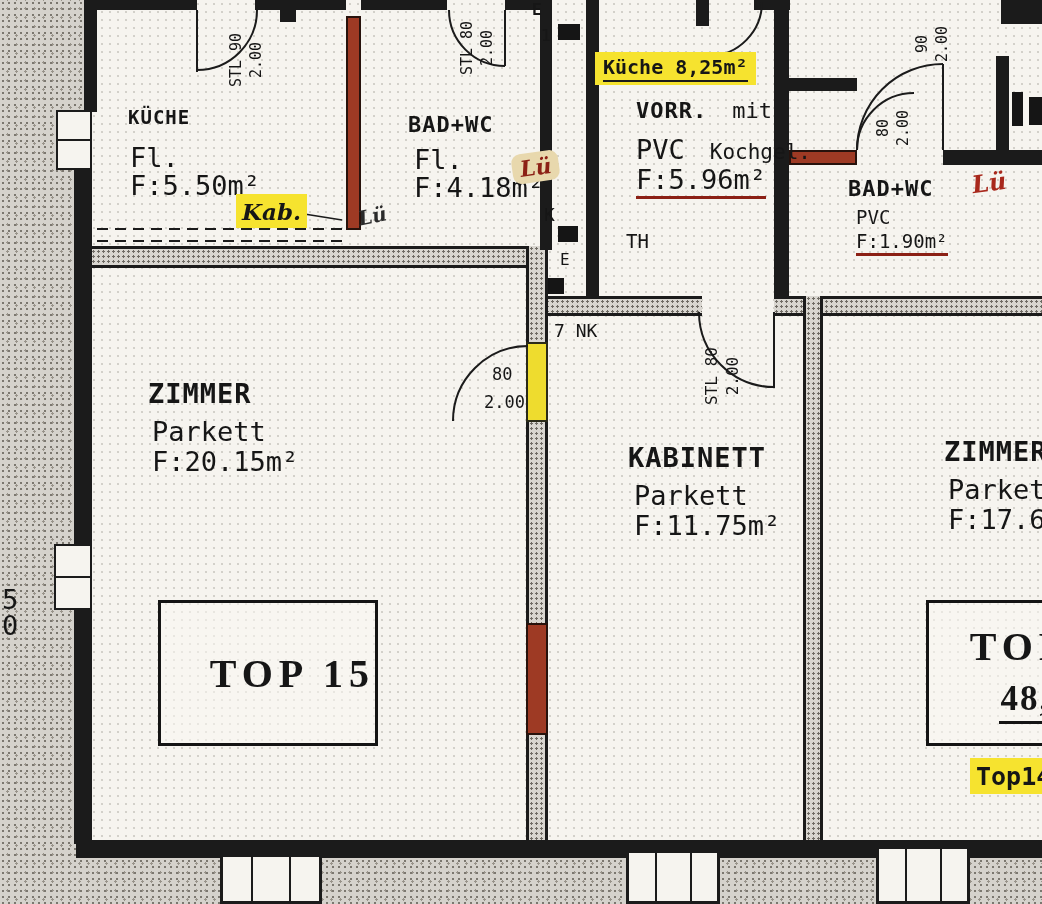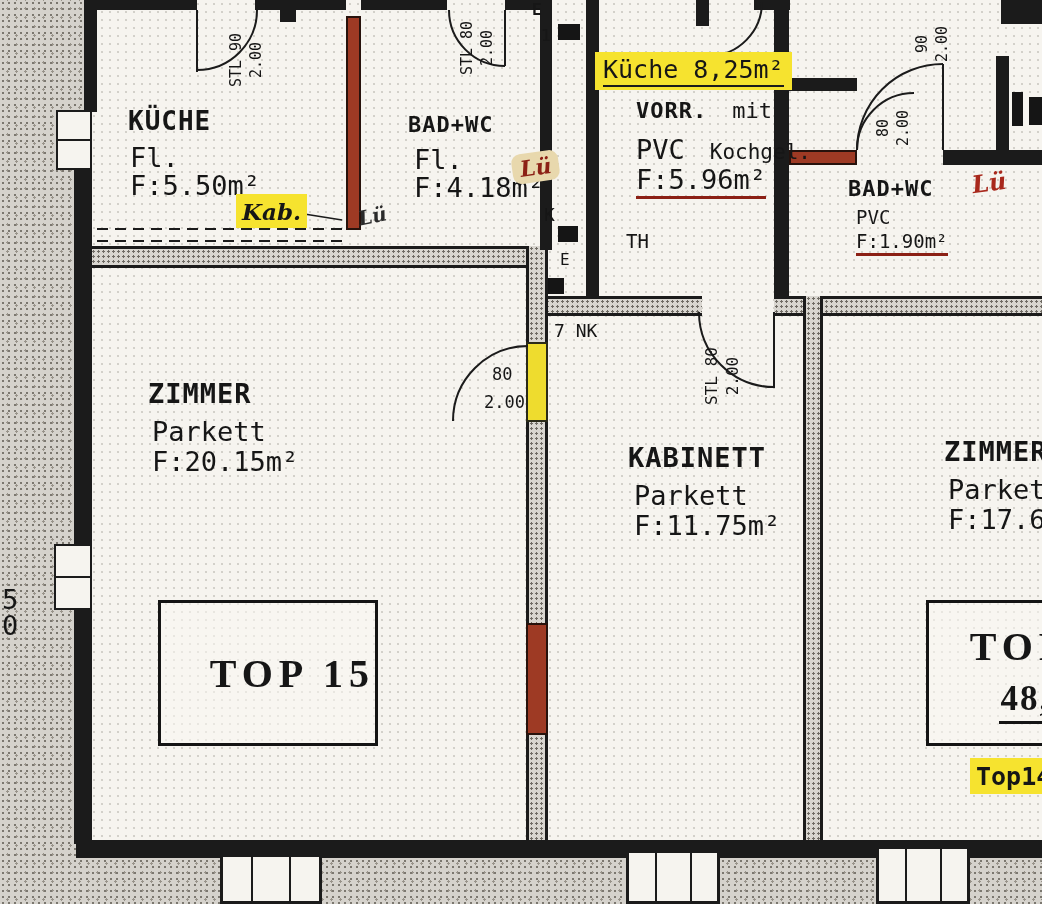--- a/index.html
+++ b/index.html
@@ -22,21 +22,21 @@
   .vband{background-color:#d9d6d0;
     background-image:radial-gradient(#6f6b64 1px, rgba(0,0,0,0) 1.3px);
     background-size:5px 5px;
     border-left:3px solid #1b1b1b;border-right:3px solid #1b1b1b}
   .redwall{background:#9e3a24;border:2px solid #27120c}
   .doorleaf{background:#eedc2e;border:2px solid #2a2a18}
   .win{background:#f6f4ef;border:3px solid #1b1b1b}
   .winL{background:#f6f4ef;border:2px solid #1b1b1b}
   .sq{background:#151515}
   .hl{background:#f6e32f}
-  .rname{font-weight:700;font-size:26px;letter-spacing:1px;white-space:nowrap}
+  .rname{font-weight:700;font-size:19px;letter-spacing:1px;white-space:nowrap}
   .rname-s{font-weight:700;font-size:22px;letter-spacing:1px;white-space:nowrap}
   .rsub{font-size:27px;white-space:nowrap}
   .t19{font-size:19px;white-space:nowrap}
   .t18{font-size:18px;white-space:nowrap}
   .t17{font-size:17px;white-space:nowrap}
   .t16{font-size:16px;white-space:nowrap}
   .t15{font-size:15px;white-space:nowrap}
   .ul-red{display:inline-block;border-bottom:3px solid #8c2015;padding-bottom:1px}
   .ul-blk{display:inline-block;border-bottom:2px solid #1b1b1b;padding-bottom:1px}
   .pair{display:flex;align-items:baseline;gap:25px;white-space:nowrap}
@@ -148,21 +148,21 @@
   </div>
   <div class="abs hand" style="left:512px;top:152px;background:#e8d8ad;border-radius:9px;padding:2px 8px;font-size:22px;color:#8c2015;transform:rotate(-8deg)">Lü</div>
   <div class="abs hand" style="left:358px;top:204px;font-size:20px;color:#2a2a2a;transform:rotate(-12deg)">Lü</div>
 
   <div class="abs t16" style="left:532px;top:0;font-weight:700">E</div>
   <div class="abs t16" style="left:541px;top:26px">1</div>
   <div class="abs t18" style="left:544px;top:204px">K</div>
   <div class="abs t16" style="left:560px;top:250px">E</div>
 
   <div class="abs hl" style="left:595px;top:52px;padding:3px 8px">
-    <span class="ul-blk" style="font-weight:400;font-size:25px;white-space:nowrap">Küche 8,25m²</span>
+    <span class="ul-blk" style="font-weight:700;font-size:20px;white-space:nowrap">Küche 8,25m²</span>
   </div>
   <div class="abs pair" style="left:636px;top:98px">
     <span class="rname-s">VORR.</span>
     <span class="rsub" style="font-size:22px">mit</span>
   </div>
   <div class="abs pair" style="left:636px;top:134px">
     <span class="rsub">PVC</span>
     <span class="rsub" style="font-size:21px">Kochgel.</span>
   </div>
   <div class="abs" style="left:636px;top:164px">

